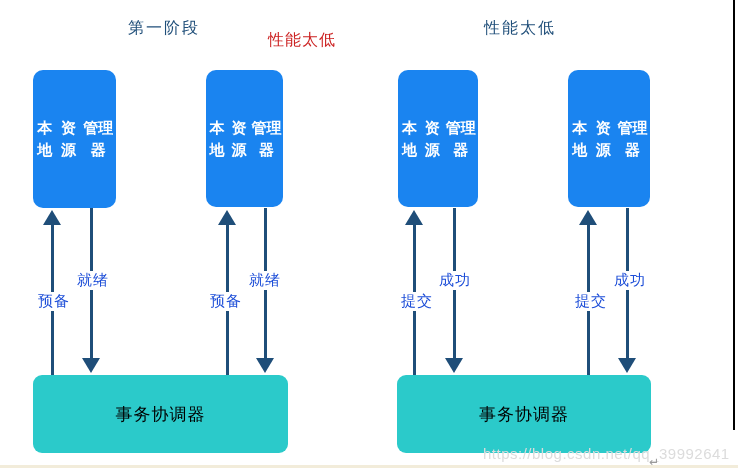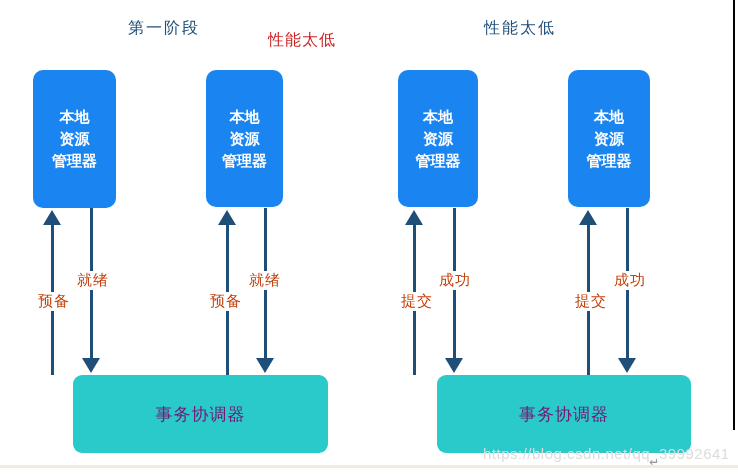--- a/index.html
+++ b/index.html
@@ -3,35 +3,35 @@
 <meta charset="utf-8">
 <style>
   html,body{margin:0;padding:0;background:#fff;}
   body{width:738px;height:474px;position:relative;overflow:hidden;
        font-family:"Liberation Sans","DejaVu Sans",sans-serif;}
   .abs{position:absolute;}
   
   .phase-title{font-size:16px;font-weight:normal;color:#1f4e79;letter-spacing:2px;}
   .annotation{font-size:16px;color:#cc2222;letter-spacing:1px;margin-top:12px;}
   
-  .rm-box{background:#1a84f0;border-radius:10px;display:flex;flex-direction:column;
+  .rm-box{background:#1a84f0;border-radius:10px;display:flex;flex-direction:row;
           align-items:center;justify-content:center;color:#fff;font-size:15px;
           font-weight:600;line-height:22px;text-align:center;}
   
   .tc-box{background:#2bcaca;border-radius:9px;display:flex;align-items:center;
-          justify-content:center;color:#701a75;font-size:17px;font-weight:500;
-          letter-spacing:1px;margin-left:40px;}
+          justify-content:center;color:#000000;font-size:17px;font-weight:500;
+          letter-spacing:1px;}
   
   .arrow-line{position:absolute;width:3px;background:#1f4e79;}
   .head-up{position:absolute;width:0;height:0;border-left:9px solid transparent;
            border-right:9px solid transparent;border-bottom:15px solid #1f4e79;}
   .head-down{position:absolute;width:0;height:0;border-left:9px solid transparent;
              border-right:9px solid transparent;border-top:15px solid #1f4e79;}
   
-  .flow-label{position:absolute;font-size:15px;color:#c2410c;background:#fff;
+  .flow-label{position:absolute;font-size:15px;color:#1d4ed8;background:#fff;
               padding:0 1px;letter-spacing:1px;}
   
   .watermark{font-size:15px;color:#dcdcdc;letter-spacing:0.5px;white-space:nowrap;}
   .return-mark{font-size:12px;color:#9a9a9a;}
   .right-rule{background:#000;}
   .bottom-rule{background:#f2ecda;}
 </style>
 </head>
 <body>
 

